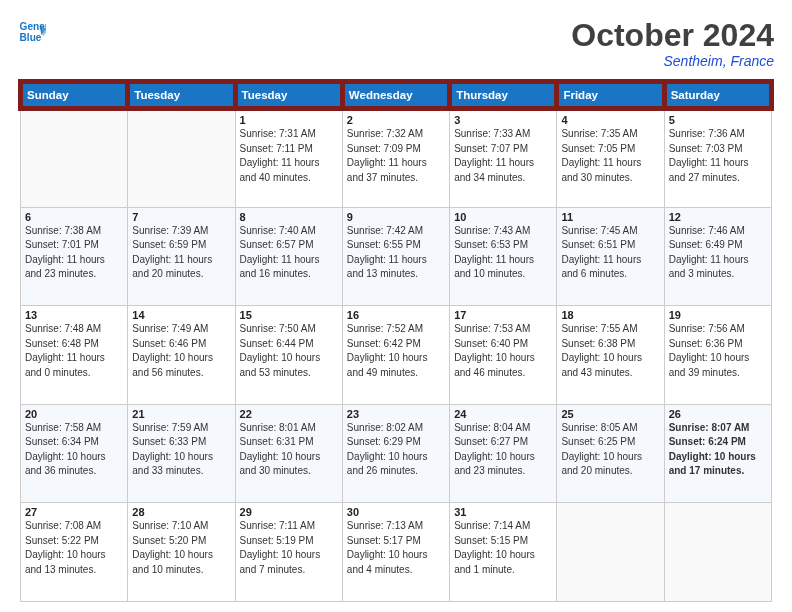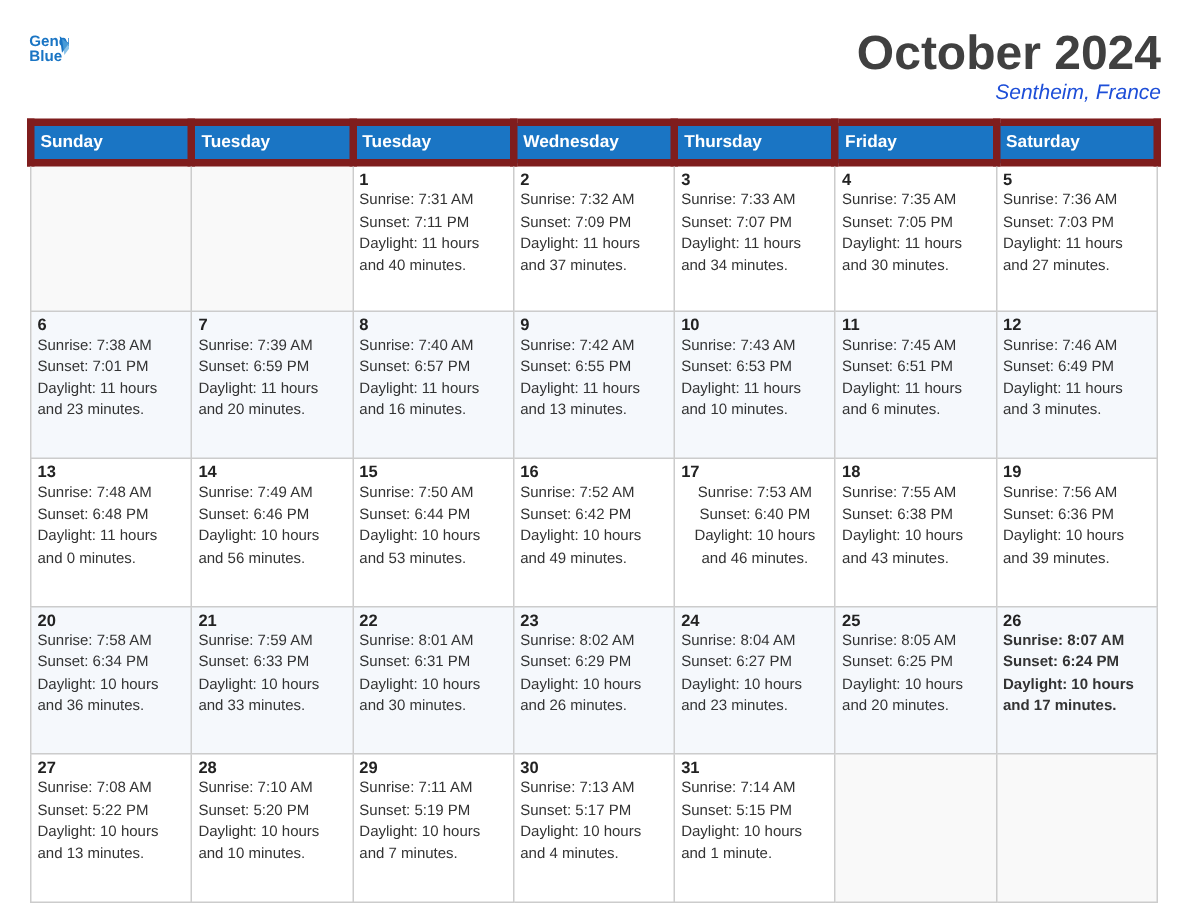--- a/index.html
+++ b/index.html
@@ -242,21 +242,21 @@
           </td>
           <td>
             <span class="day-num">16</span>
             <div class="day-info" style="white-space: pre-line;">Sunrise: 7:52 AM
 Sunset: 6:42 PM
 Daylight: 10 hours
 and 49 minutes.</div>
           </td>
           <td>
             <span class="day-num">17</span>
-            <div class="day-info" style="white-space: pre-line; text-align: center;">Sunrise: 7:53 AM
+            <div class="day-info" style="white-space: pre-line;">Sunrise: 7:53 AM
 Sunset: 6:40 PM
 Daylight: 10 hours
 and 46 minutes.</div>
           </td>
           <td>
             <span class="day-num">18</span>
             <div class="day-info" style="white-space: pre-line;">Sunrise: 7:55 AM
 Sunset: 6:38 PM
 Daylight: 10 hours
 and 43 minutes.</div>

